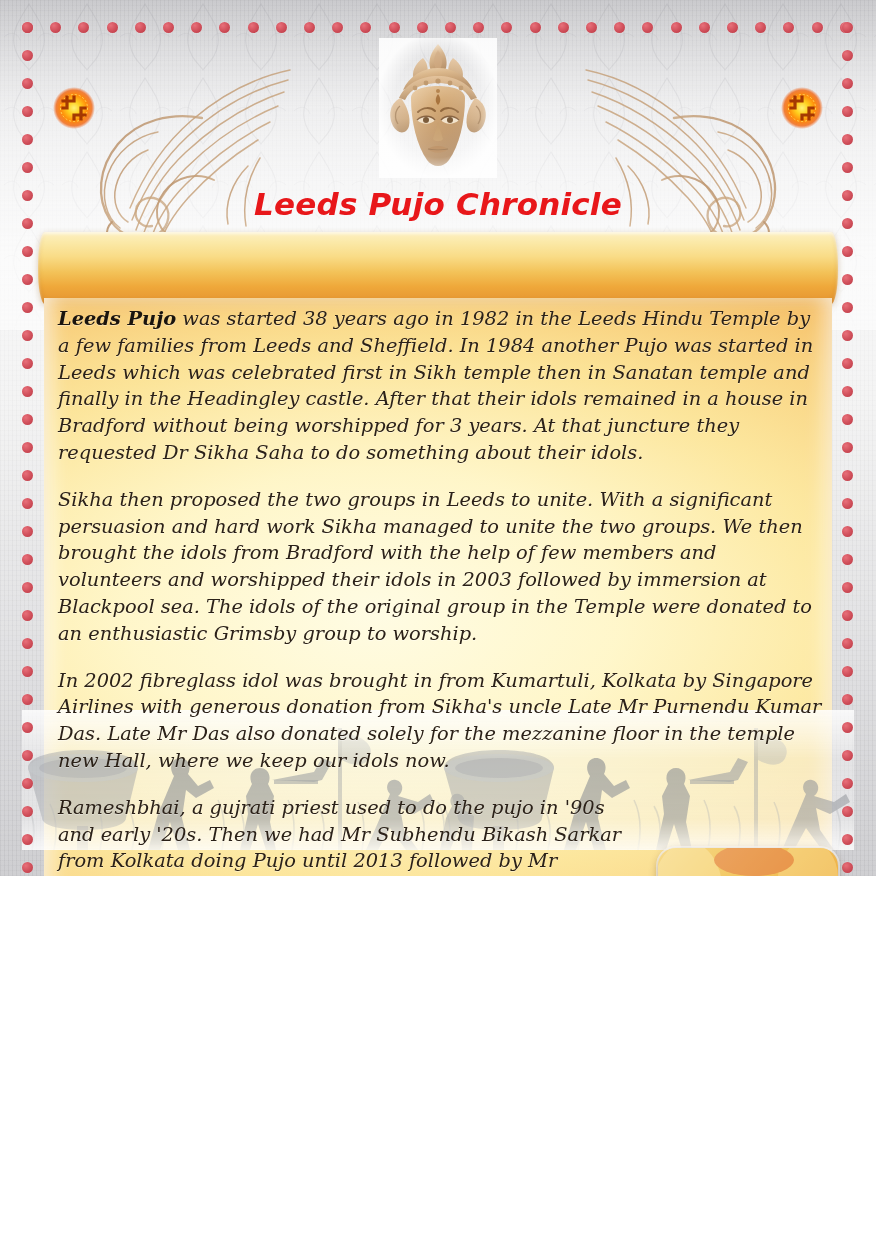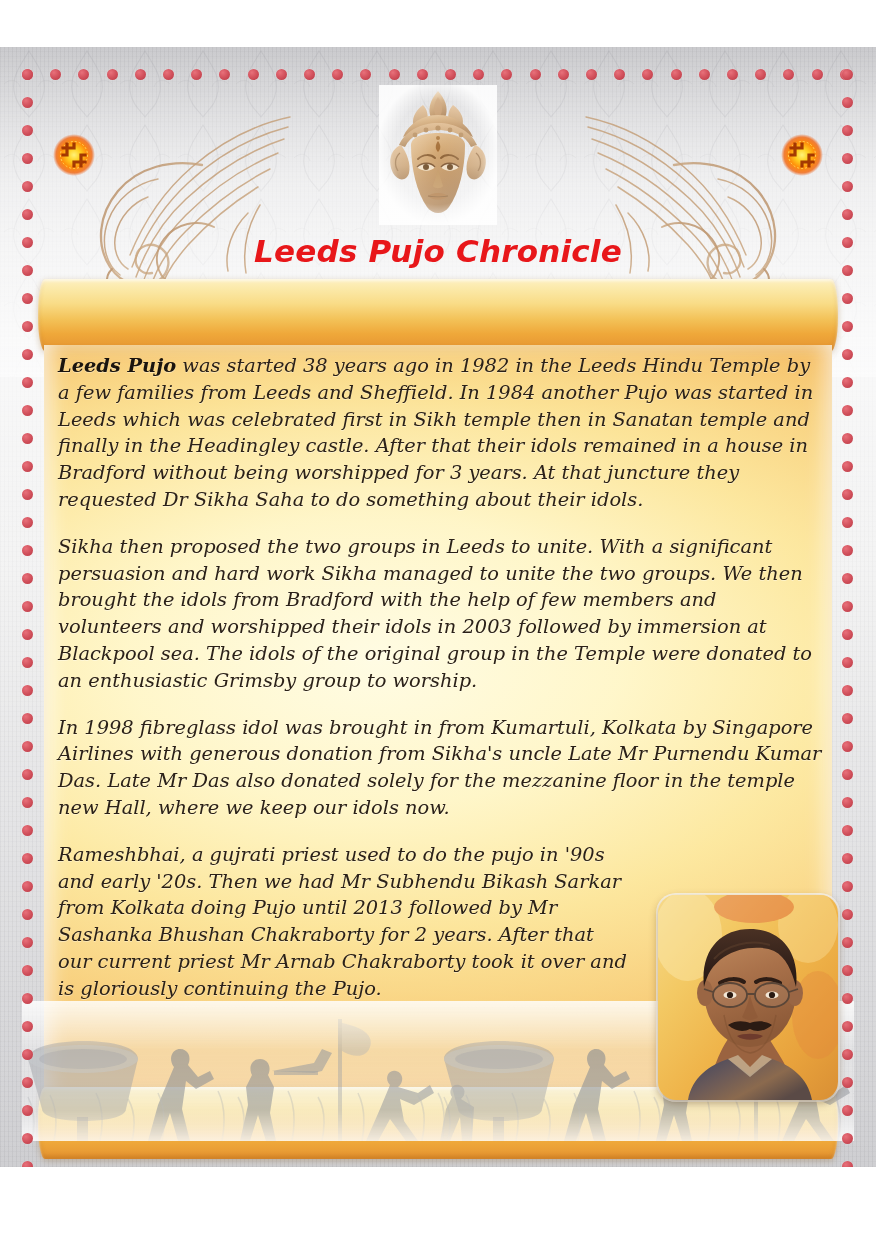--- a/index.html
+++ b/index.html
@@ -8,21 +8,21 @@
     background: #ffffff;
   }
   body {
     font-family: "Liberation Serif", serif;
   }
 
   
   .page {
     position: relative;
     width: 876px;
-    height: 1120px;
+    height: 876px;
     overflow: hidden;
     background:
       
       linear-gradient(180deg,
         rgba(255,255,255,0.00) 0%,
         rgba(255,255,255,0.55) 12%,
         rgba(255,255,255,0.80) 30%,
         rgba(255,255,255,0.30) 62%,
         rgba(255,255,255,0.10) 85%,
         rgba(255,255,255,0.00) 100%),
@@ -31,21 +31,20 @@
         rgba(120,120,125,0.10) 0px,
         rgba(120,120,125,0.10) 1px,
         rgba(255,255,255,0.00) 1px,
         rgba(255,255,255,0.00) 4px),
       repeating-linear-gradient(0deg,
         rgba(120,120,125,0.05) 0px,
         rgba(120,120,125,0.05) 1px,
         rgba(255,255,255,0.00) 1px,
         rgba(255,255,255,0.00) 5px),
       linear-gradient(180deg, #c9c9cc 0%, #d6d6d8 18%, #e6e6e6 45%, #dcdcde 70%, #cfcfd2 100%);
-    margin-top: 47px;
   }
 
   
   .damask {
     position: absolute;
     left: 0; top: 0;
     width: 876px; height: 330px;
     opacity: 0.55;
     pointer-events: none;
   }
@@ -481,21 +480,21 @@
     </svg>
   </div>
 
   <div class="text-col">
     <div class="wrap-shim" style="height:0;width:0;"></div>
 
     <p><span class="lead">Leeds Pujo</span><span> was started 38 years ago in 1982 in the Leeds Hindu Temple by a few families from Leeds and Sheffield. In 1984 another Pujo was started in Leeds which was celebrated first in Sikh temple then in Sanatan temple and finally in the Headingley castle. After that their idols remained in a house in Bradford without being worshipped for 3 years. At that juncture they requested Dr Sikha Saha to do something about their idols.</span></p>
 
     <p>Sikha then proposed the two groups in Leeds to unite. With a significant persuasion and hard work Sikha managed to unite the two groups. We then brought the idols from Bradford with the help of few members and volunteers and worshipped their idols in 2003 followed by immersion at Blackpool sea. The idols of the original group in the Temple were donated to an enthusiastic Grimsby group to worship.</p>
 
-    <p>In 1998 fibreglass idol was brought in from Kumartuli, Kolkata by Singapore Airlines with generous donation from Sikha's uncle Late Mr Purnendu Kumar Das. Late Mr Das also donated solely for the mezzanine floor in the temple new Hall, where we keep our idols now.</p>
+    <p>In 2002 fibreglass idol was brought in from Kumartuli, Kolkata by Singapore Airlines with generous donation from Sikha's uncle Late Mr Purnendu Kumar Das. Late Mr Das also donated solely for the mezzanine floor in the temple new Hall, where we keep our idols now.</p>
 
     <p>
       <span class="wrap-shim"></span><span>Rameshbhai, a gujrati priest used to do the pujo in '90s and early '20s. Then we had Mr Subhendu Bikash Sarkar from Kolkata doing Pujo until 2013 followed by Mr Sashanka Bhushan Chakraborty for 2 years. After that our current priest Mr Arnab Chakraborty took it over and is gloriously continuing the Pujo.</span>
     </p>
   </div>
 
   <svg class="silhouette" viewBox="0 0 832 140" preserveAspectRatio="none">
     <defs>
       <linearGradient id="silFade" x1="0" y1="0" x2="0" y2="1">
         <stop offset="0%" stop-color="#ffffff" stop-opacity="0.92"></stop>

